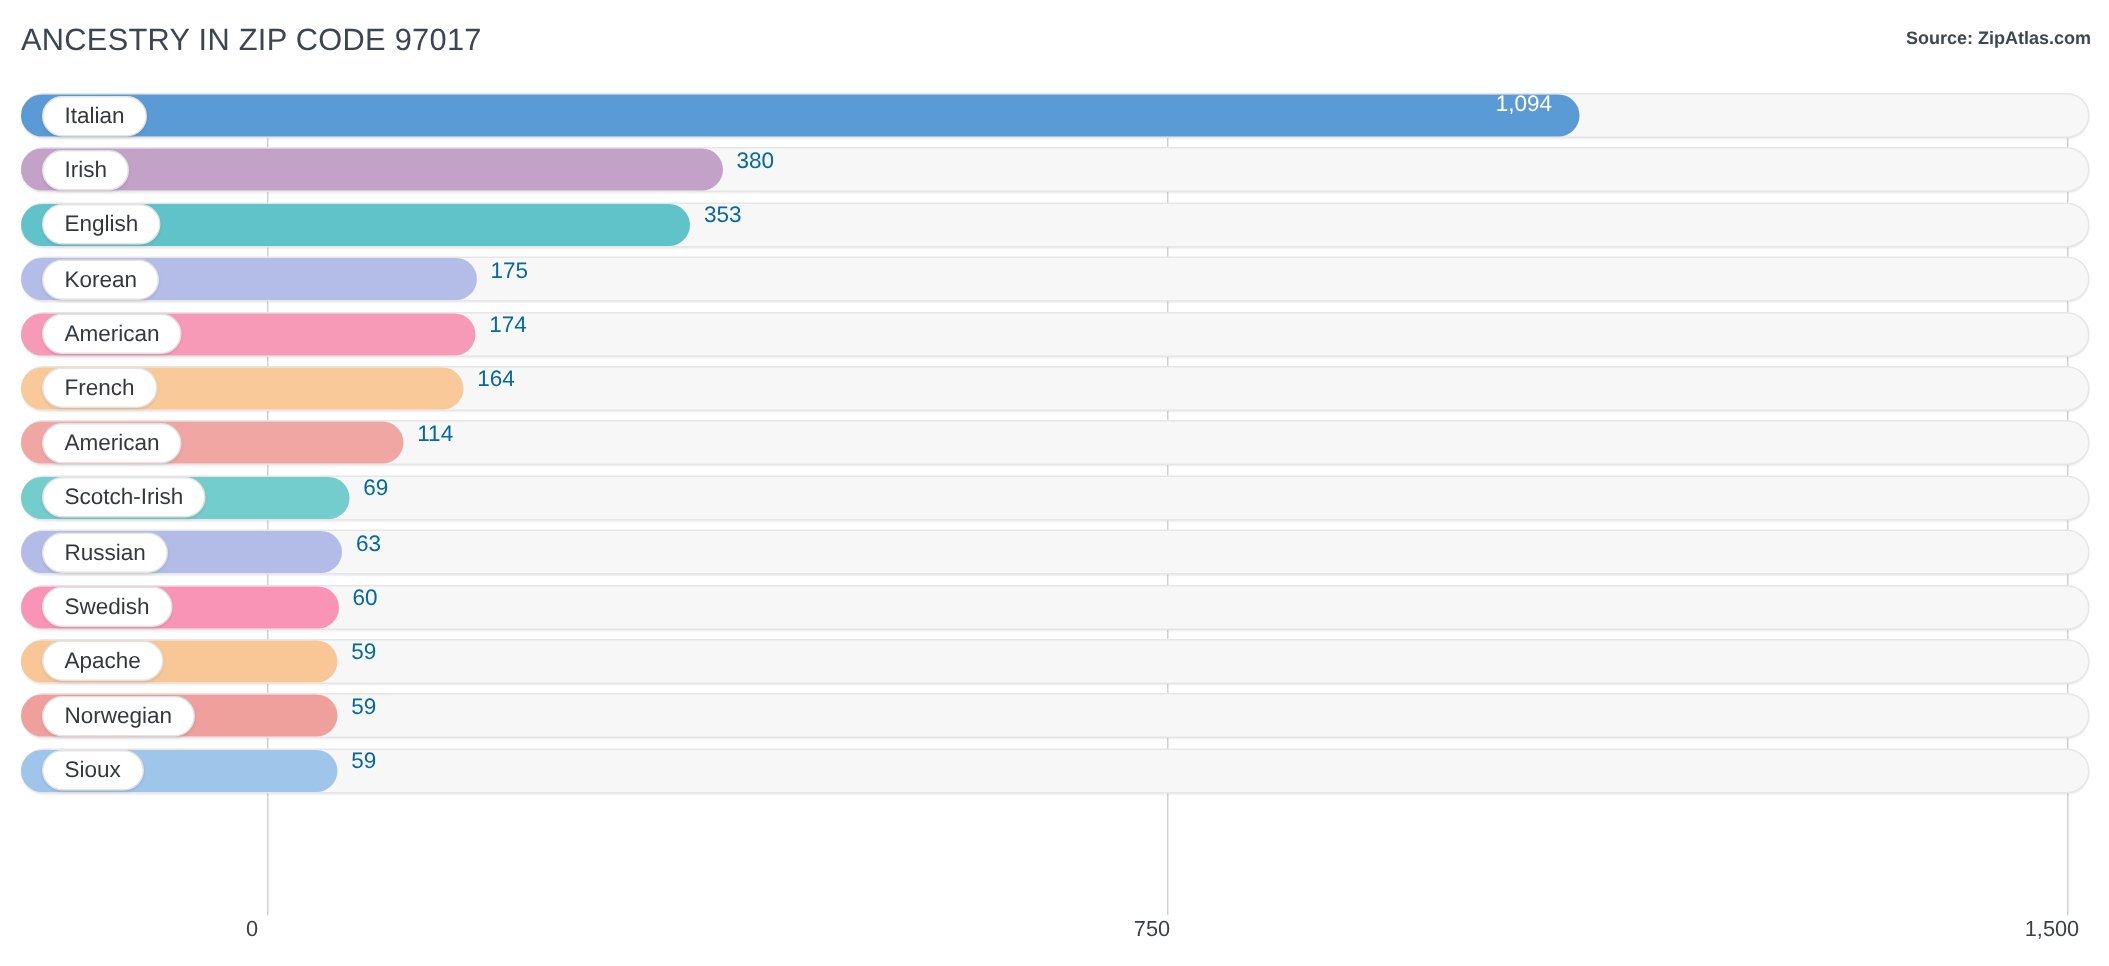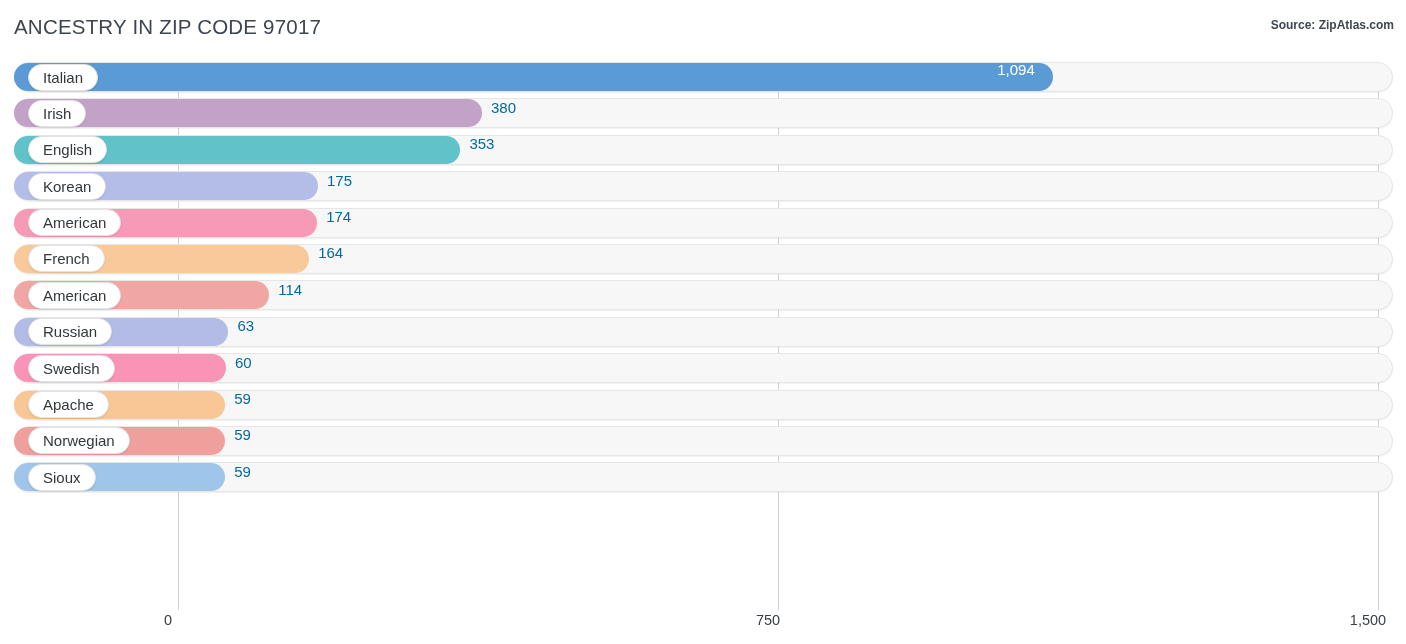--- a/index.html
+++ b/index.html
@@ -232,20 +232,28 @@
         <div class="row">
           <div class="track"></div>
           <div class="bar" style="width: 255.2px; background: rgb(240, 167, 163);"></div>
           <div class="label-pill">
             <span>American</span>
           </div>
           <div class="value-out" style="left: 278.2px;">114</div>
         </div>
         <div class="row">
           <div class="track"></div>
+          <div class="bar" style="width: 219.2px; background: rgb(116, 205, 205);"></div>
+          <div class="label-pill">
+            <span>Scotch-Irish</span>
+          </div>
+          <div class="value-out" style="left: 242.2px;">69</div>
+        </div>
+        <div class="row">
+          <div class="track"></div>
           <div class="bar" style="width: 214.4px; background: rgb(178, 188, 230);"></div>
           <div class="label-pill">
             <span>Russian</span>
           </div>
           <div class="value-out" style="left: 237.4px;">63</div>
         </div>
         <div class="row">
           <div class="track"></div>
           <div class="bar" style="width: 212px; background: rgb(249, 148, 182);"></div>
           <div class="label-pill">

